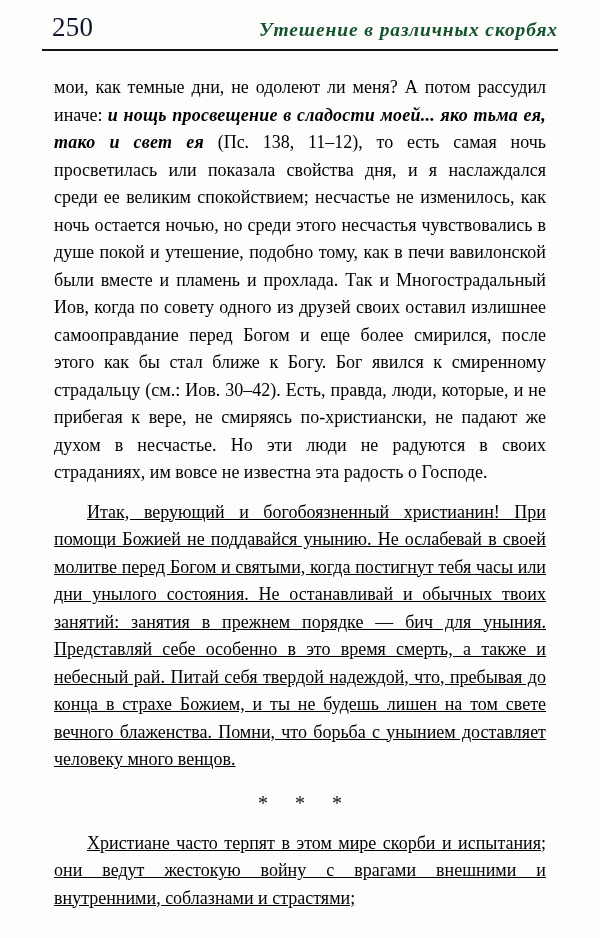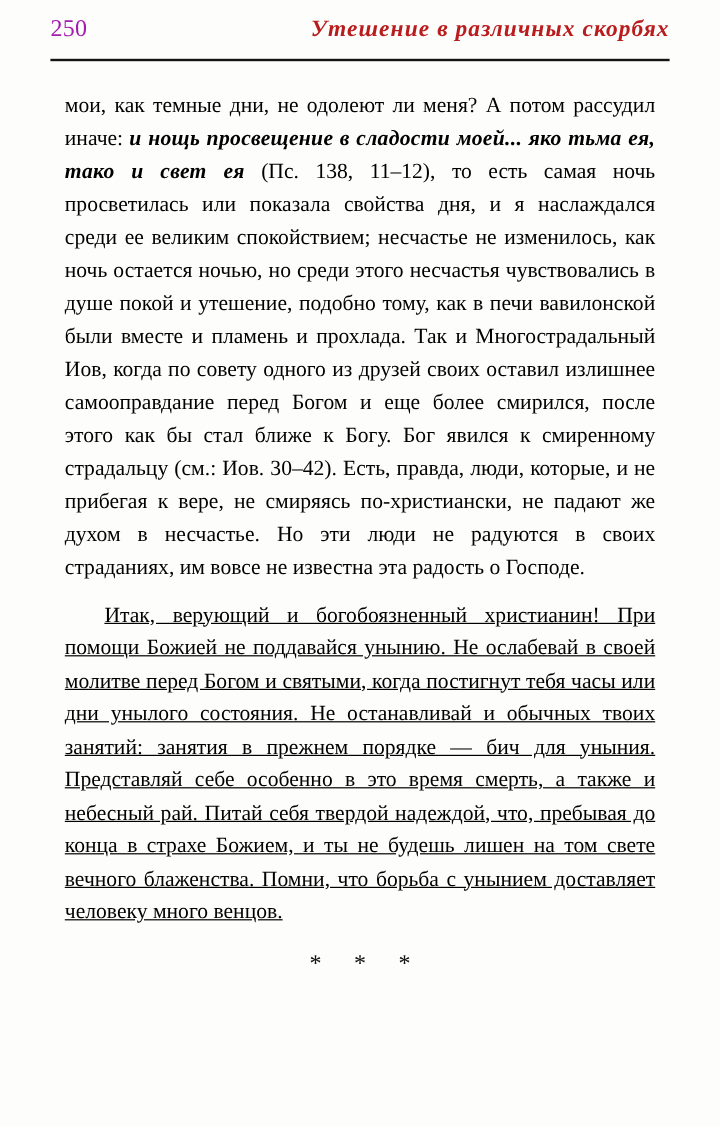--- a/index.html
+++ b/index.html
@@ -30,31 +30,32 @@
     position: absolute;
     left: 42px;
     right: 42px;
     top: 14px;
     height: 30px;
     display: flex;
     align-items: baseline;
     justify-content: space-between;
   }
   .folio {
-    font-size: 20px;
+    font-size: 27px;
     letter-spacing: 0.2px;
-    color: #a21caf;
+    color: #0f172a;
     line-height: 1;
+    margin-left: 10px;
   }
   .head-title {
     font-style: italic;
     font-weight: bold;
     font-size: 19.5px;
     letter-spacing: 0.9px;
-    color: #b91c1c;
+    color: #14532d;
     line-height: 1;
     white-space: nowrap;
   }
   .head-rule {
     position: absolute;
     left: 42px;
     width: 516px;
     top: 49px;
     height: 0;
     border-top: 2.4px solid #141414;
@@ -126,16 +127,17 @@
   <div class="head-rule"></div>
 
   <div class="textblock clip-bottom">
 
     <p class="body flush"><span class="roman">мои, как темные дни, не одолеют ли меня? А потом рассудил иначе: </span><em class="cite">и нощь просвещение в сладости моей... яко тьма ея, тако и свет ея</em><span class="roman"> (Пс. 138, 11–12), то есть самая ночь просветилась или показала свойства дня, и я наслаждался среди ее великим спокойствием; несчастье не изменилось, как ночь остается ночью, но среди этого несчастья чувствовались в душе покой и утешение, подобно тому, как в печи вавилонской были вместе и пламень и прохлада. Так и Многострадальный Иов, когда по совету одного из друзей своих оставил излишнее самооправдание перед Богом и еще более смирился, после этого как бы стал ближе к Богу. Бог явился к смиренному страдальцу (см.: Иов. 30–42). Есть, правда, люди, которые, и не прибегая к вере, не смиряясь по-христиански, не падают же духом в несчастье. Но эти люди не радуются в своих страданиях, им вовсе не известна эта радость о Господе.</span></p>
 
     <p class="body indent"><span class="roman">Итак, верующий и богобоязненный христианин! При помощи Божией не поддавайся унынию. Не ослабевай в своей молитве перед Богом и святыми, когда постигнут тебя часы или дни унылого состояния. Не останавливай и обычных твоих занятий: занятия в прежнем порядке — бич для уныния. Представляй себе особенно в это время смерть, а также и небесный рай. Питай себя твердой надеждой, что, пребывая до конца в страхе Божием, и ты не будешь лишен на том свете вечного блаженства. Помни, что борьба с унынием доставляет человеку много венцов.</span></p>
 
     <p class="asterisks">* * *</p>
 
+    <p class="body indent"><span class="roman">Христиане часто терпят в этом мире скорби и испытания; они ведут жестокую войну с врагами внешними и внутренними, соблазнами и страстями;</span></p>
 
   </div>
 
 </div>
 
 </body></html>

